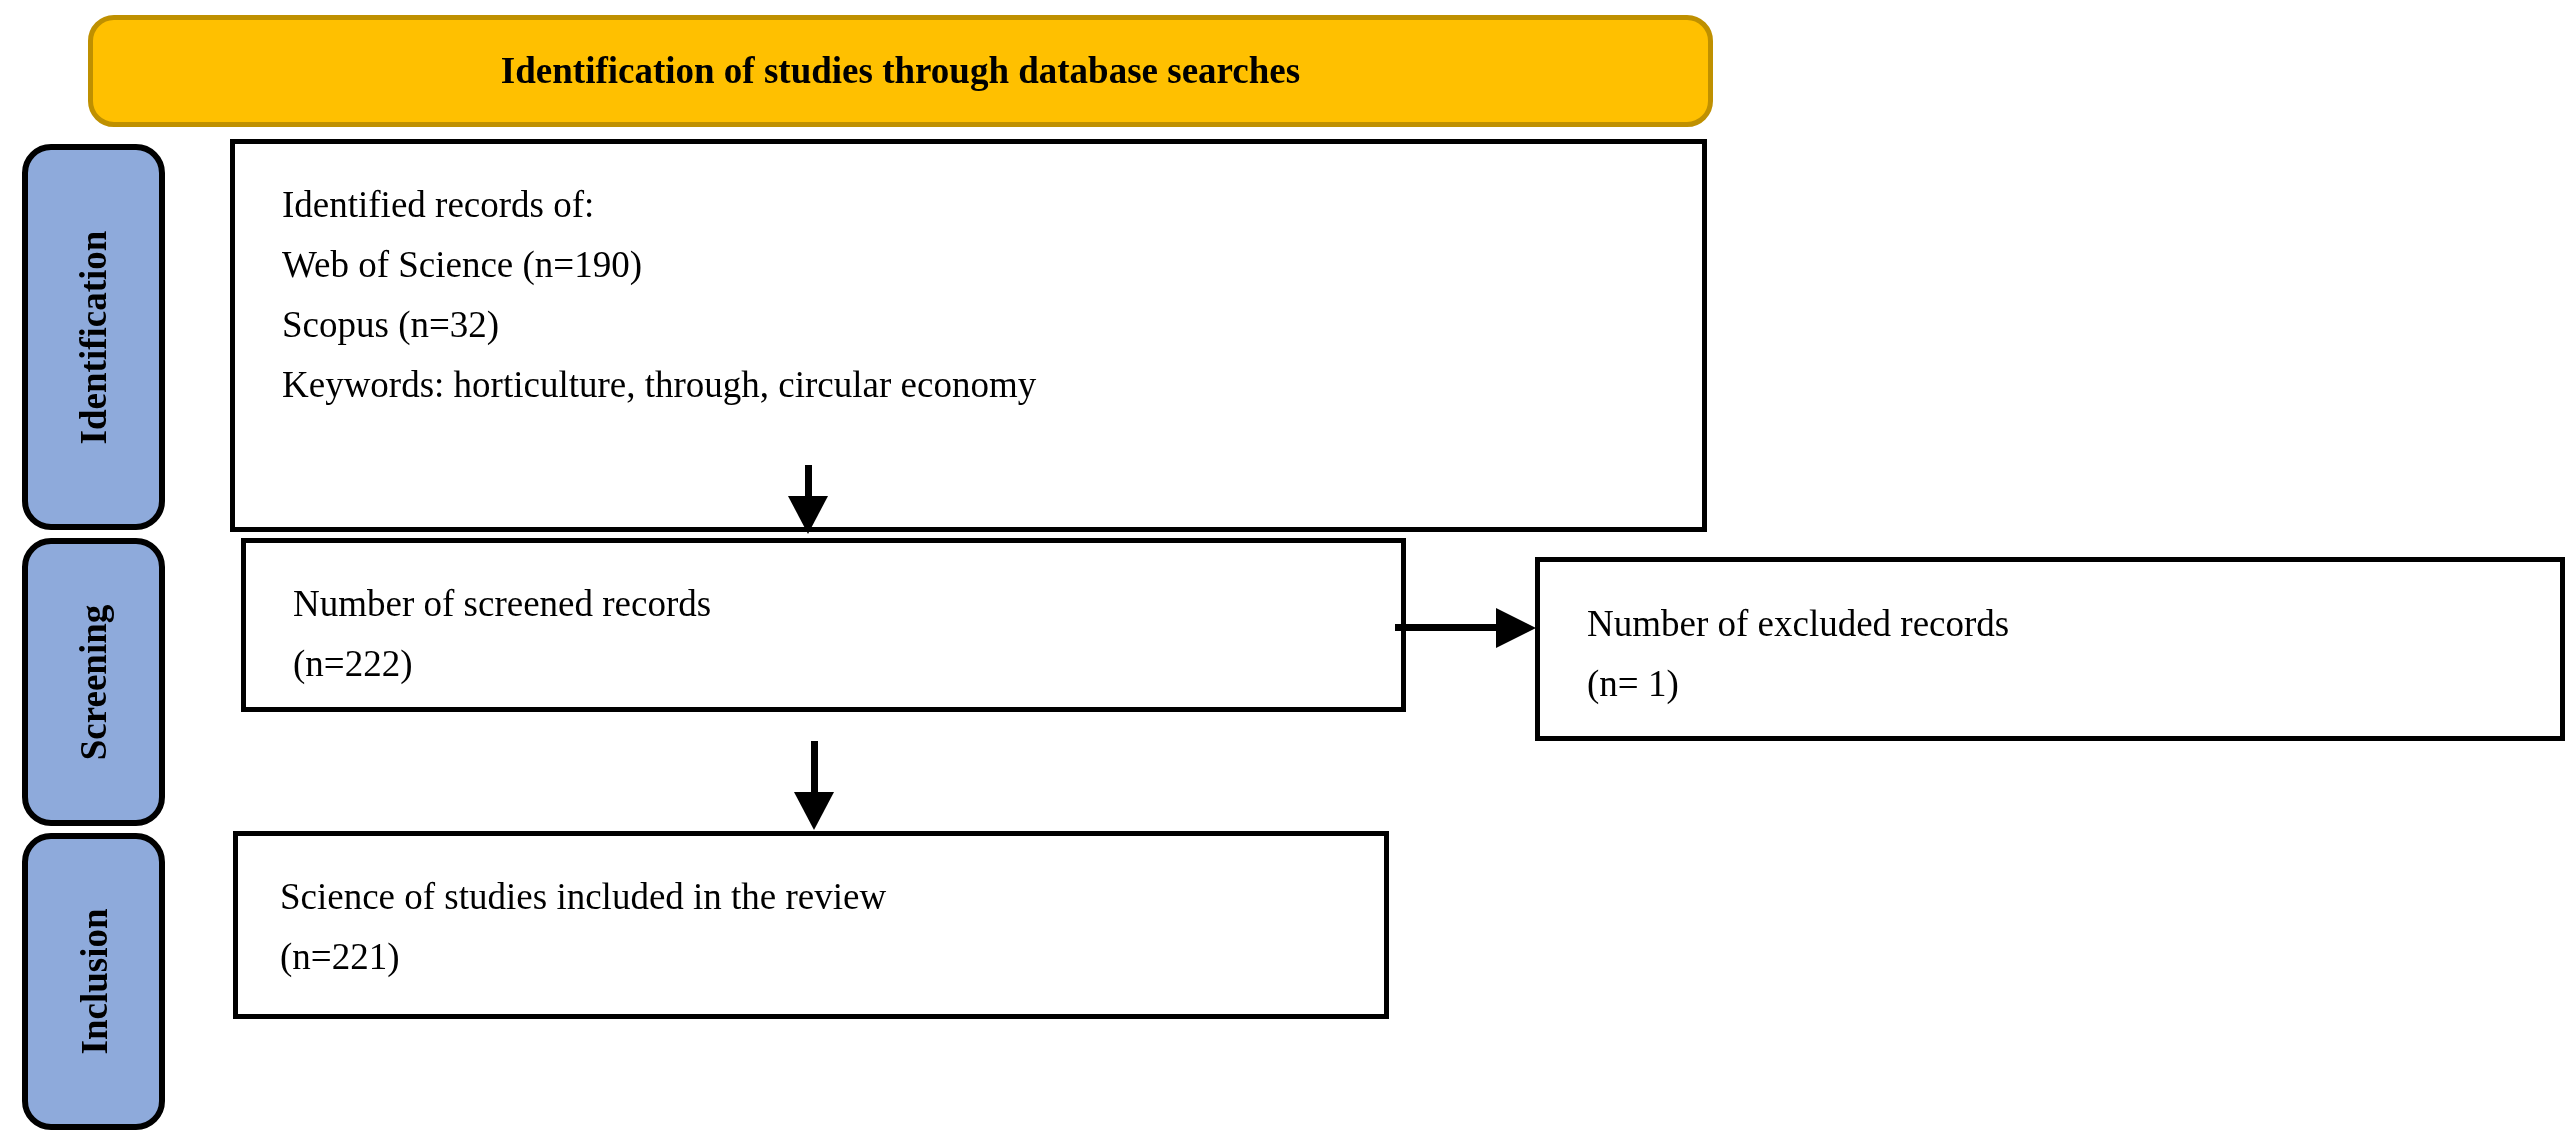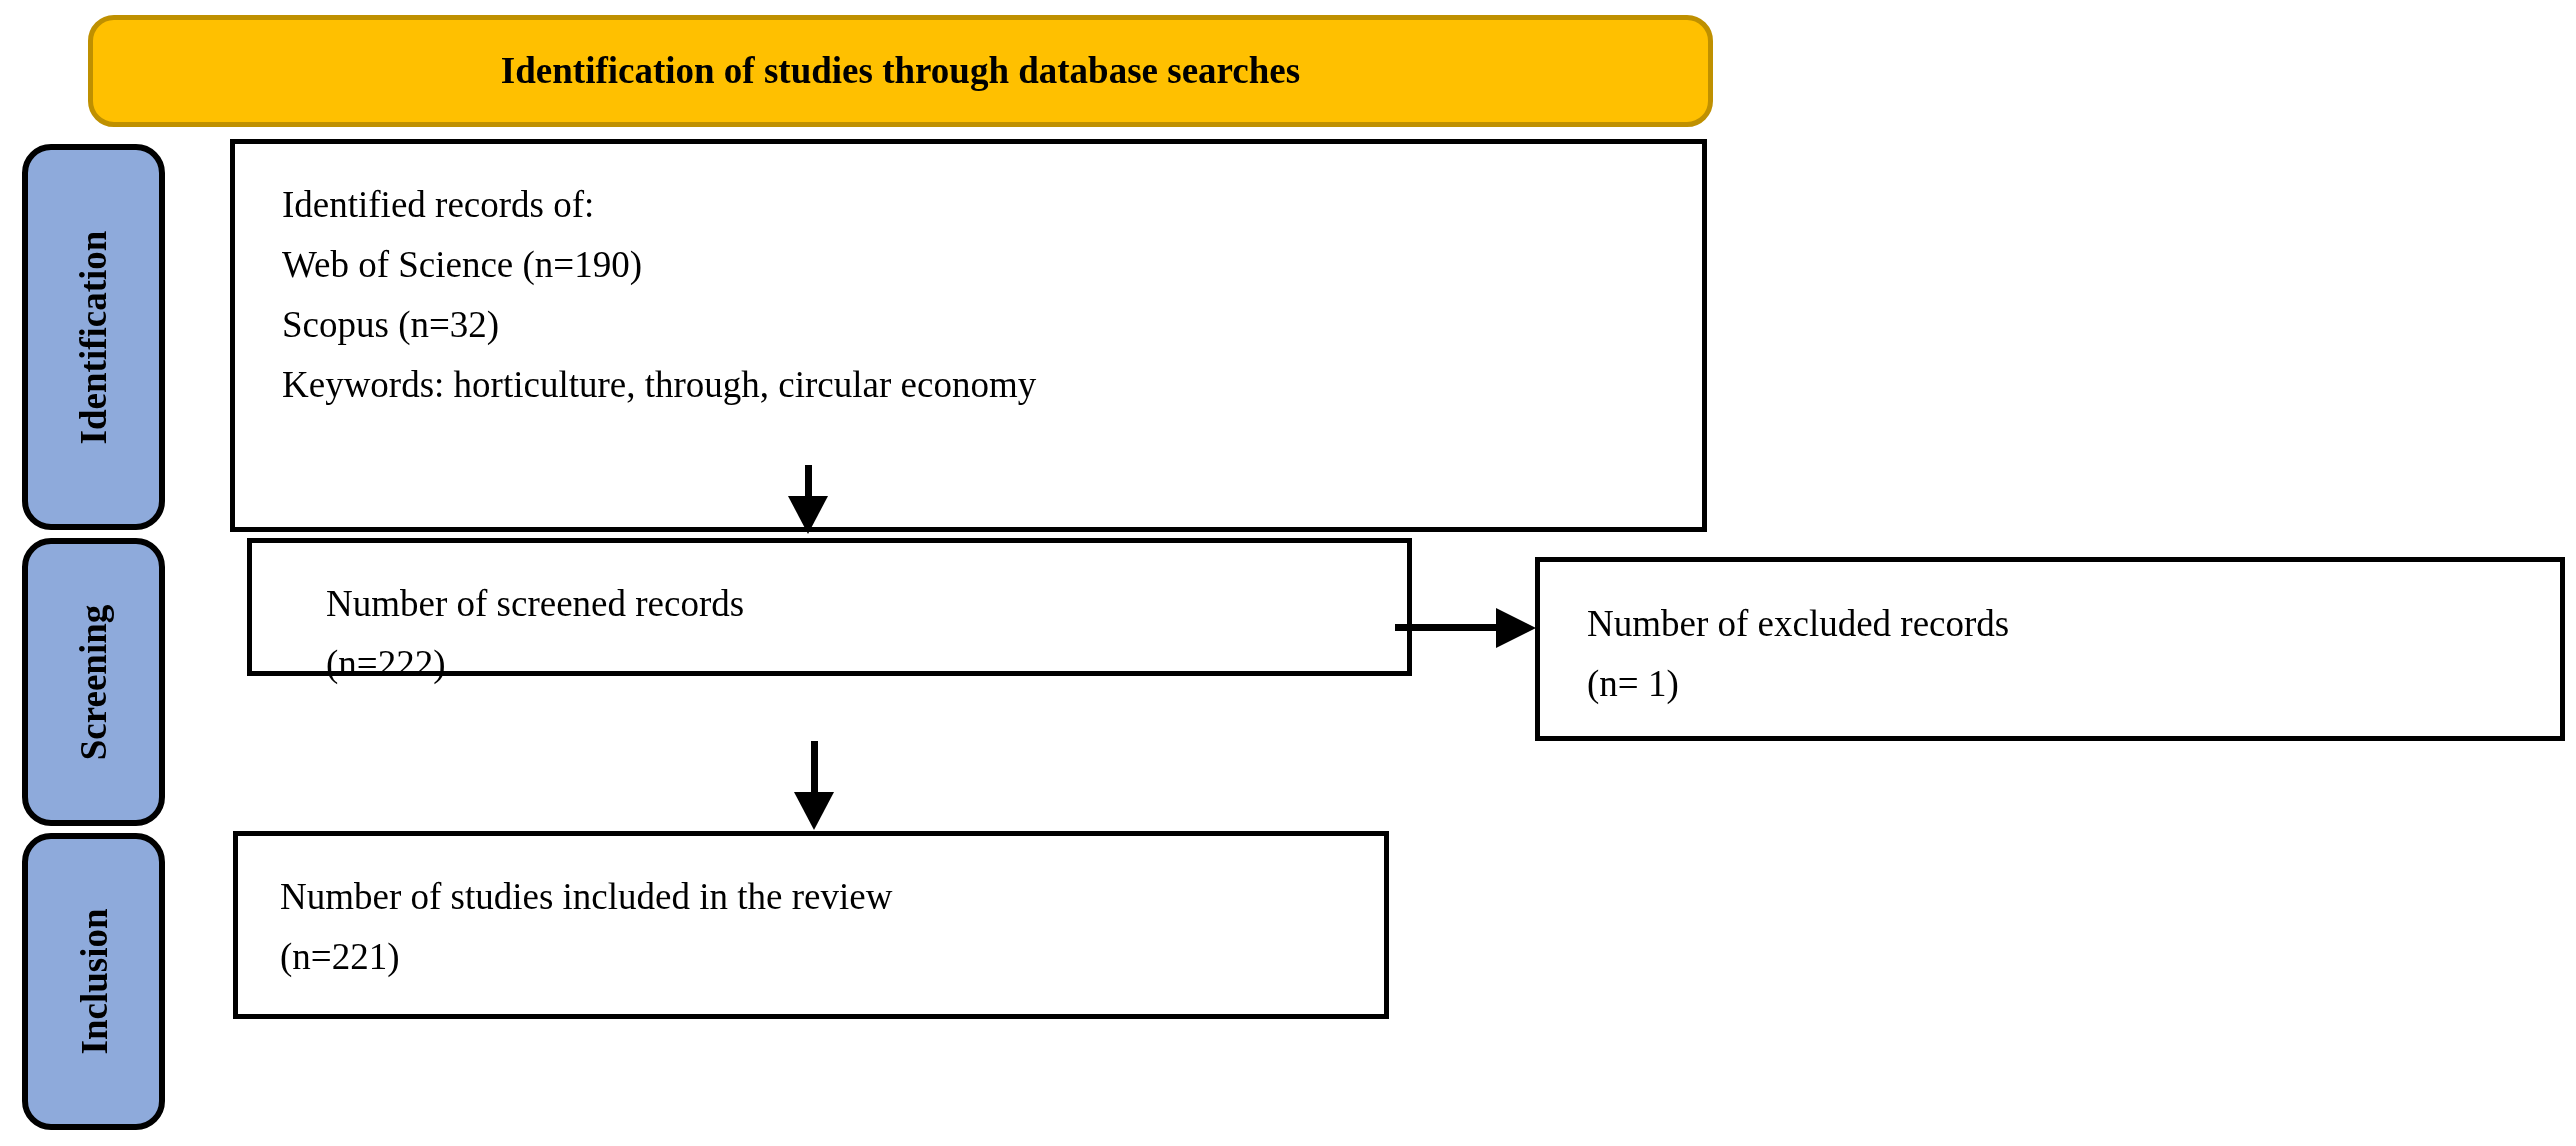--- a/index.html
+++ b/index.html
@@ -63,21 +63,21 @@
   
   .pbox {
     position: absolute;
     background: #ffffff;
     border: 5.9px solid #000000;
     box-sizing: border-box;
     font-size: 37px;
     line-height: 60px;
   }
   .box-identified { left: 230px;  top: 139px;  width: 1477px; height: 393px; padding: 31px 22px 0 47px; }
-  .box-screened   { left: 247px;  top: 538px;  width: 1165px; height: 138px; padding: 31px 22px 0 74px; }
+  .box-screened   { left: 241px;  top: 538px;  width: 1165px; height: 174px; padding: 31px 22px 0 47px; }
   .box-excluded   { left: 1535px; top: 533px;  width: 1030px; height: 184px; padding: 32px 22px 0 47px; margin-top: 24px; }
   .box-included   { left: 233px;  top: 831px; width: 1156px; height: 188px; padding: 31px 22px 0 42px; }
   .pbox .line { white-space: nowrap; }
 
   
   .stem { position: absolute; background: #000000; }
   .stem-a { left: 805px; top: 465px;  width: 6.6px;   height: 34px; }
   .stem-b { left: 1395px; top: 624px;  width: 102px; height: 6.6px;  }
   .stem-c { left: 811px; top: 741px; width: 6.6px;   height: 54px; }
 
@@ -126,21 +126,21 @@
     <div class="line">Number of screened records</div>
     <div class="line">(n=222)</div>
   </div>
 
   <div class="pbox box-excluded">
     <div class="line">Number of excluded records</div>
     <div class="line">(n= 1)</div>
   </div>
 
   <div class="pbox box-included">
-    <div class="line">Number of studies included in the review</div>
+    <div class="line">Science of studies included in the review</div>
     <div class="line">(n=221)</div>
   </div>
 
   <div class="stem stem-a"></div>
   <div class="head head-down head-a"></div>
 
   <div class="stem stem-b"></div>
   <div class="head head-right"></div>
 
   <div class="stem stem-c"></div>

